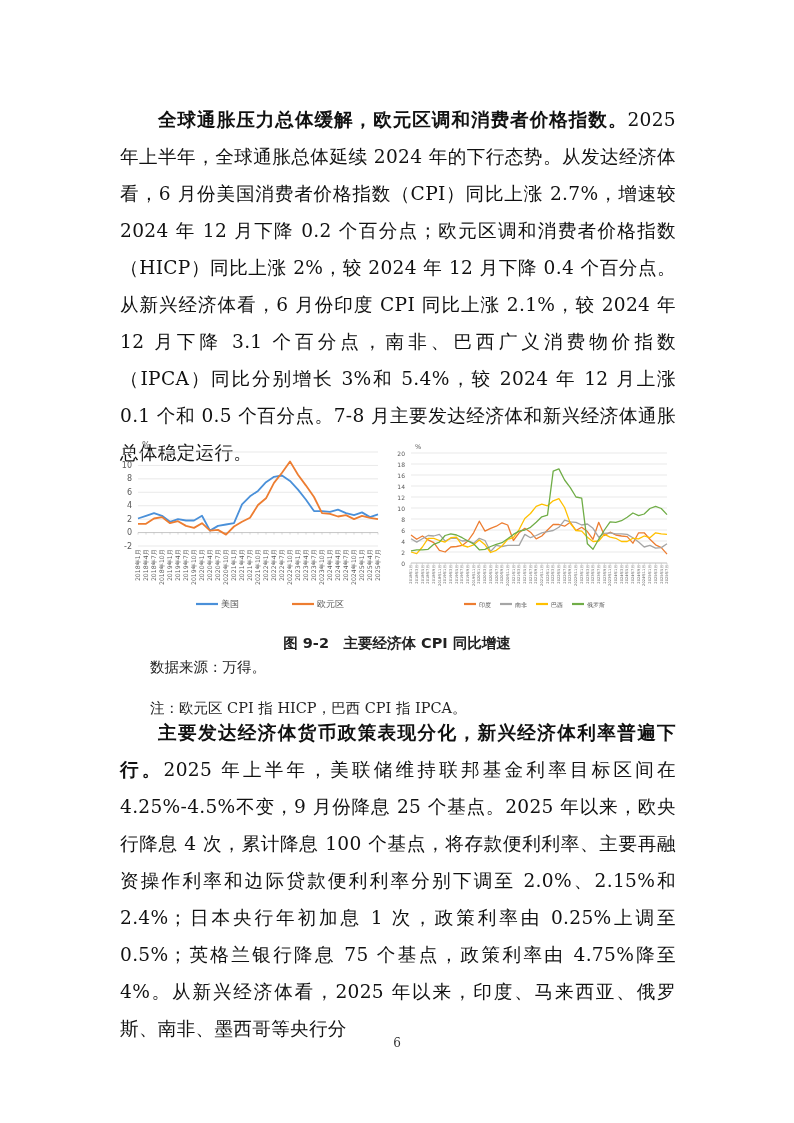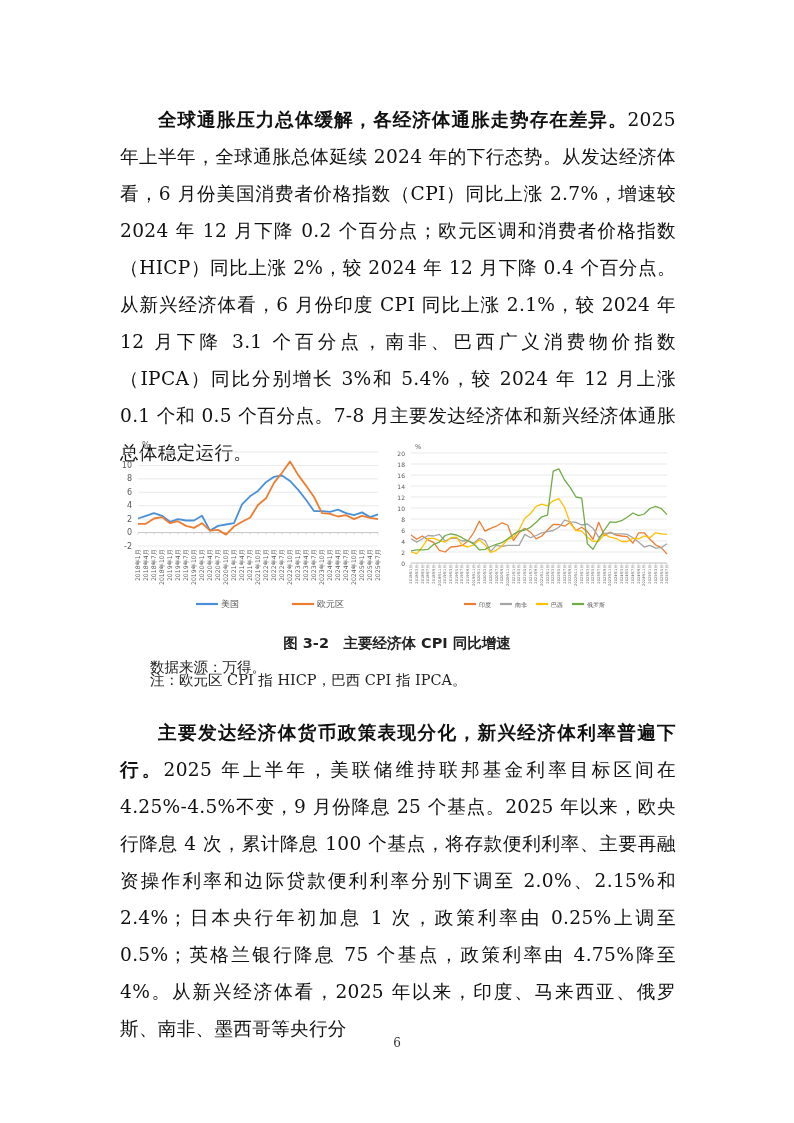--- a/index.html
+++ b/index.html
@@ -15,21 +15,21 @@
              font-family:"DejaVu Sans","Liberation Sans",sans-serif; font-size:14.5px; font-weight:bold; color:#222; }
   .note { position:absolute; left:150px; font-size:14.5px; color:#222; }
   .pagenum { position:absolute; top:1036px; left:0; width:794px; text-align:center; font-size:12px; color:#333; }
   .axis-text { font-family:"DejaVu Sans","Liberation Sans",sans-serif; fill:#595959; }
   .legend-text { font-family:"DejaVu Sans","Liberation Sans",sans-serif; fill:#595959; }
 </style>
 </head>
 <body>
 
 <div class="para indent" style="top:101px;">
-  <span class="bold">全球通胀压力总体缓解，各经济体通胀走势存在差异。</span><span>2025年上半年，全球通胀总体延续 2024 年的下行态势。从发达经济体看，6 月份美国消费者价格指数（CPI）同比上涨 2.7%，增速较 2024 年 12 月下降 0.2 个百分点；欧元区调和消费者价格指数（HICP）同比上涨 2%，较 2024 年 12 月下降 0.4 个百分点。从新兴经济体看，6 月份印度 CPI 同比上涨 2.1%，较 2024 年 12 月下降 3.1 个百分点，南非、巴西广义消费物价指数（IPCA）同比分别增长 3%和 5.4%，较 2024 年 12 月上涨 0.1 个和 0.5 个百分点。7-8 月主要发达经济体和新兴经济体通胀总体稳定运行。</span>
+  <span class="bold">全球通胀压力总体缓解，欧元区调和消费者价格指数。</span><span>2025年上半年，全球通胀总体延续 2024 年的下行态势。从发达经济体看，6 月份美国消费者价格指数（CPI）同比上涨 2.7%，增速较 2024 年 12 月下降 0.2 个百分点；欧元区调和消费者价格指数（HICP）同比上涨 2%，较 2024 年 12 月下降 0.4 个百分点。从新兴经济体看，6 月份印度 CPI 同比上涨 2.1%，较 2024 年 12 月下降 3.1 个百分点，南非、巴西广义消费物价指数（IPCA）同比分别增长 3%和 5.4%，较 2024 年 12 月上涨 0.1 个和 0.5 个百分点。7-8 月主要发达经济体和新兴经济体通胀总体稳定运行。</span>
 </div>
 
 <div class="chart" style="left:118px; top:440px;">
   <svg id="chart0" width="272" height="175">
       <line x1="20" x2="260" y1="106" y2="106" stroke="#e3e3e3" stroke-width="0.8"></line>
       <text x="14" y="108.5" text-anchor="end" font-size="8" class="axis-text">-2</text>
       <line x1="20" x2="260" y1="92.57142857142857" y2="92.57142857142857" stroke="#e3e3e3" stroke-width="0.8"></line>
       <text x="14" y="95.07142857142857" text-anchor="end" font-size="8" class="axis-text">0</text>
       <line x1="20" x2="260" y1="79.14285714285714" y2="79.14285714285714" stroke="#e3e3e3" stroke-width="0.8"></line>
       <text x="14" y="81.64285714285714" text-anchor="end" font-size="8" class="axis-text">2</text>
@@ -242,21 +242,21 @@
       <text x="84" y="167" font-size="6" class="legend-text">印度</text>
       <line x1="105" x2="117" y1="164" y2="164" stroke="#a5a5a5" stroke-width="2.2"></line>
       <text x="120" y="167" font-size="6" class="legend-text">南非</text>
       <line x1="141" x2="153" y1="164" y2="164" stroke="#ffc000" stroke-width="2.2"></line>
       <text x="156" y="167" font-size="6" class="legend-text">巴西</text>
       <line x1="177" x2="189" y1="164" y2="164" stroke="#70ad47" stroke-width="2.2"></line>
       <text x="192" y="167" font-size="6" class="legend-text">俄罗斯</text>
     </svg>
 </div>
 
-<div class="caption">图 3-2　主要经济体 CPI 同比增速</div>
-<div class="note" style="top:671px;">注：欧元区 CPI 指 HICP，巴西 CPI 指 IPCA。</div>
+<div class="caption">图 9-2　主要经济体 CPI 同比增速</div>
+<div class="note" style="top:699px;">注：欧元区 CPI 指 HICP，巴西 CPI 指 IPCA。</div>
 <div class="note" style="top:658px;">数据来源：万得。</div>
 
 <div class="para indent" style="top:714px;">
   <span class="bold">主要发达经济体货币政策表现分化，新兴经济体利率普遍下行。</span><span>2025 年上半年，美联储维持联邦基金利率目标区间在 4.25%-4.5%不变，9 月份降息 25 个基点。2025 年以来，欧央行降息 4 次，累计降息 100 个基点，将存款便利利率、主要再融资操作利率和边际贷款便利利率分别下调至 2.0%、2.15%和 2.4%；日本央行年初加息 1 次，政策利率由 0.25%上调至 0.5%；英格兰银行降息 75 个基点，政策利率由 4.75%降至 4%。从新兴经济体看，2025 年以来，印度、马来西亚、俄罗斯、南非、墨西哥等央行分</span>
 </div>
 
 <div class="pagenum">6</div>
 
 </body></html>

